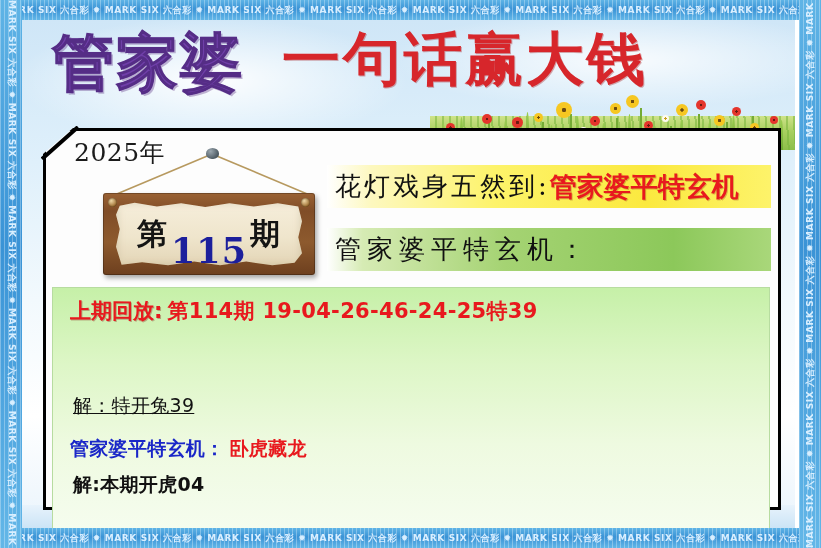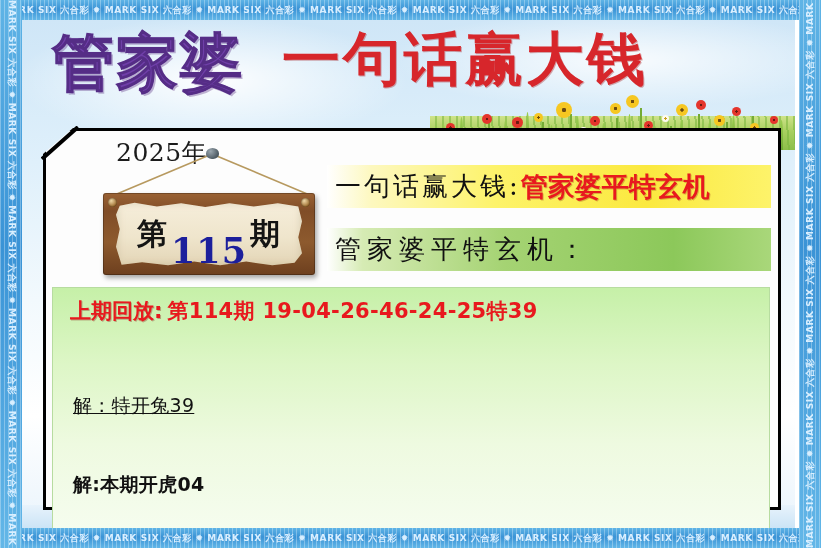--- a/index.html
+++ b/index.html
@@ -96,21 +96,21 @@
     box-sizing:border-box;
     clip-path:polygon(0 26px, 30px 0, 738px 0, 738px 382px, 0 382px);
   }
   .notch-line{
     position:absolute;left:41px;top:126px;width:38px;height:34px;
   }
 
   .year{
     position:absolute;left:74px;top:136px;
     font-family:"DejaVu Serif","Liberation Serif",serif;
-    font-size:25px;color:#1b1b1b;letter-spacing:.5px;margin-left:42px;
+    font-size:25px;color:#1b1b1b;letter-spacing:.5px;
   }
 
   
   .hook{
     position:absolute;left:206px;top:148px;width:13px;height:11px;
     background:radial-gradient(circle at 35% 30%, #9aa6ae, #4d5a63 70%);
     border-radius:50% 50% 45% 45%;
   }
   .sign{
     position:absolute;left:103px;top:193px;width:212px;height:82px;
@@ -271,34 +271,38 @@
     <div class="screw" style="left:5px;top:5px;"></div>
     <div class="screw" style="right:5px;top:5px;"></div>
     <div class="txt">
       <span>第</span>
       <span class="num">115</span>
       <span>期</span>
     </div>
   </div>
 
   <div class="band band-yellow">
-    <span class="lbl">一句话赢大钱:</span>
+    <span class="lbl">花灯戏身五然到:</span>
     <span class="val">管家婆平特玄机</span>
   </div>
 
   <div class="band band-green">
     <span class="lbl">管家婆平特玄机：</span>
   </div>
 
   <div class="infobox">
     <div class="row r1">
       <span class="k">上期回放:</span>
       <span class="v">第114期 19-04-26-46-24-25特39</span>
     </div>
     <div class="row r3">解：特开兔39</div>
+    <div class="row r4">
+      <span class="k">管家婆平特玄机：</span>
+      <span class="v">卧虎藏龙</span>
+    </div>
     <div class="row r5">解:本期开虎04</div>
   </div>
 
   <div class="mb mb-top">MARK SIX 六合彩 ✹ MARK SIX 六合彩 ✹ MARK SIX 六合彩 ✹ MARK SIX 六合彩 ✹ MARK SIX 六合彩 ✹ MARK SIX 六合彩 ✹ MARK SIX 六合彩 ✹ MARK SIX 六合彩 ✹ MARK SIX 六合彩 ✹ MARK SIX 六合彩 ✹ MARK SIX 六合彩 ✹ MARK SIX 六合彩 ✹ MARK SIX 六合彩</div>
   <div class="mb mb-bottom">MARK SIX 六合彩 ✹ MARK SIX 六合彩 ✹ MARK SIX 六合彩 ✹ MARK SIX 六合彩 ✹ MARK SIX 六合彩 ✹ MARK SIX 六合彩 ✹ MARK SIX 六合彩 ✹ MARK SIX 六合彩 ✹ MARK SIX 六合彩 ✹ MARK SIX 六合彩 ✹ MARK SIX 六合彩 ✹ MARK SIX 六合彩 ✹ MARK SIX 六合彩</div>
   <div class="mb mb-left">
     <div class="mb-vtext">MARK SIX 六合彩 ✹ MARK SIX 六合彩 ✹ MARK SIX 六合彩 ✹ MARK SIX 六合彩 ✹ MARK SIX 六合彩 ✹ MARK SIX 六合彩 ✹ MARK SIX 六合彩 ✹ MARK SIX 六合彩 ✹ MARK SIX 六合彩</div>
   </div>
   <div class="mb mb-right">
     <div class="mb-vtext">MARK SIX 六合彩 ✹ MARK SIX 六合彩 ✹ MARK SIX 六合彩 ✹ MARK SIX 六合彩 ✹ MARK SIX 六合彩 ✹ MARK SIX 六合彩 ✹ MARK SIX 六合彩 ✹ MARK SIX 六合彩 ✹ MARK SIX 六合彩</div>

